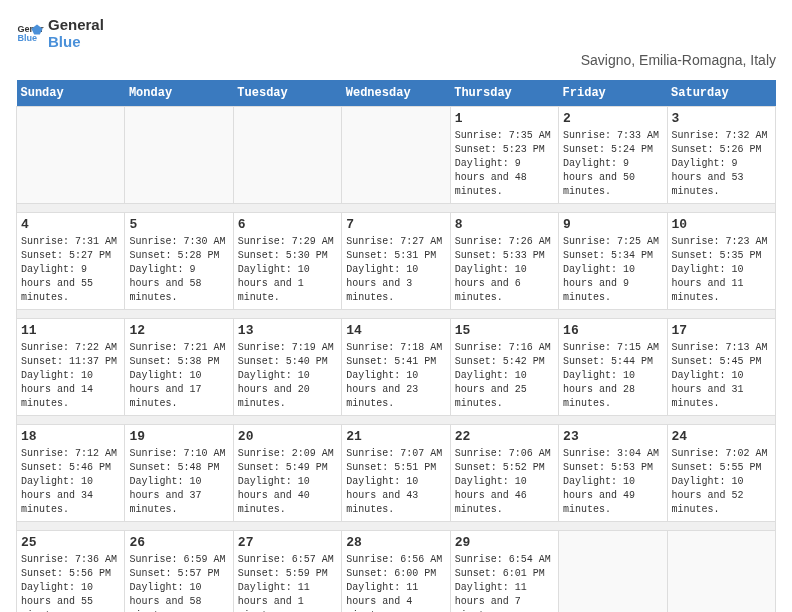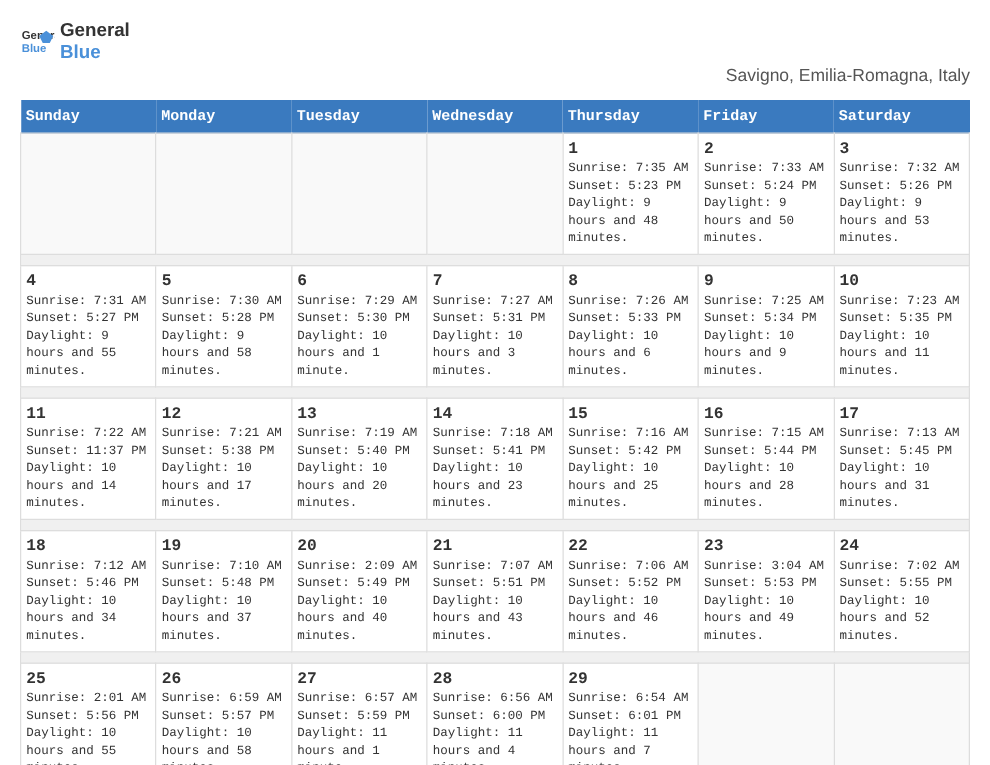--- a/index.html
+++ b/index.html
@@ -324,21 +324,21 @@
           </div>
         </td>
       </tr>
       <tr>
         <td colspan="7" class="row-separator"></td>
       </tr>
       <tr>
         <td>
           <div class="day-number">25</div>
           <div class="day-info">
-            <div>Sunrise: 2:01 AM</div>
+            <div>Sunrise: 7:36 AM</div>
             <div>Sunset: 5:56 PM</div>
             <div>Daylight: 10 hours and 55 minutes.</div>
           </div>
         </td>
         <td>
           <div class="day-number">26</div>
           <div class="day-info">
             <div>Sunrise: 6:59 AM</div>
             <div>Sunset: 5:57 PM</div>
             <div>Daylight: 10 hours and 58 minutes.</div>

